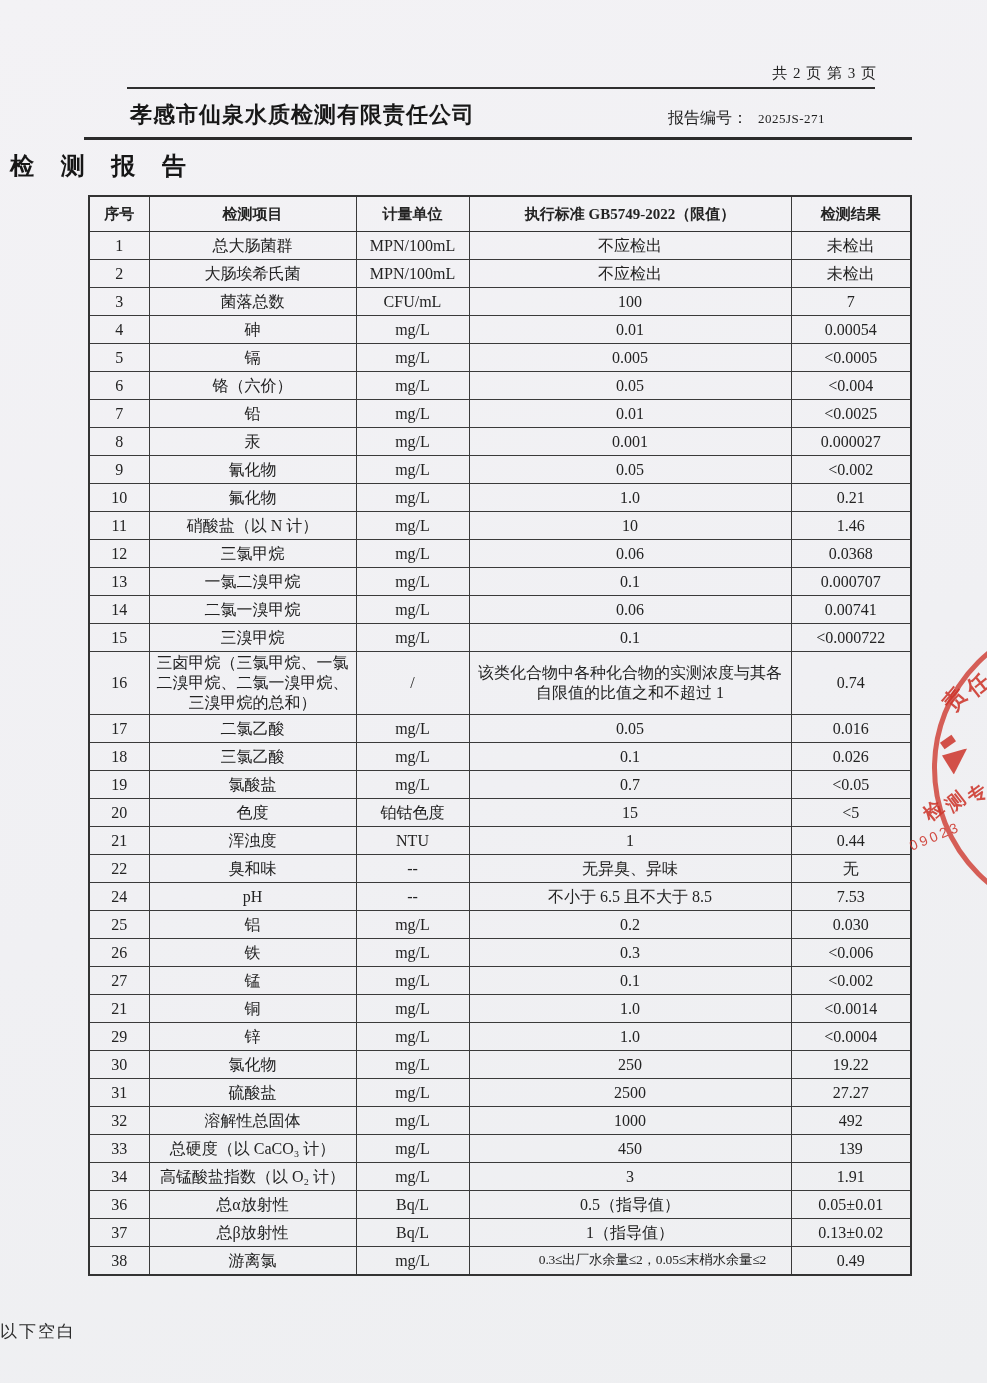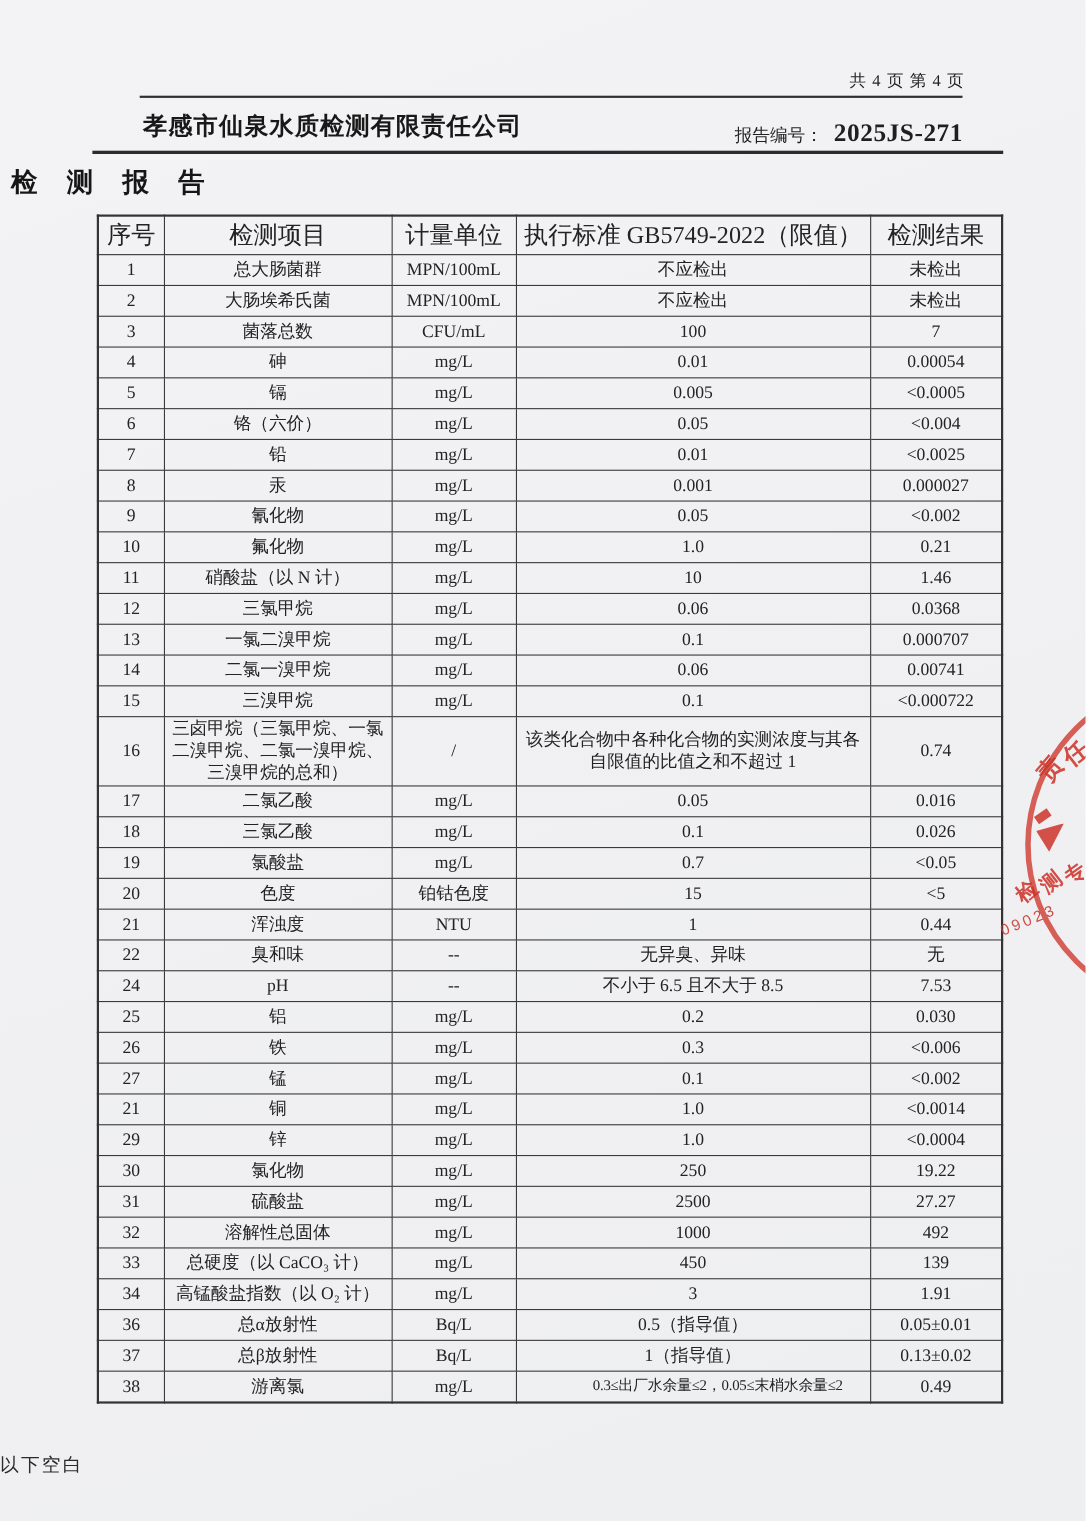--- a/index.html
+++ b/index.html
@@ -22,21 +22,21 @@
   }
   .company-name{
     position:absolute;top:100px;left:130px;
     font-family:"Liberation Sans","DejaVu Sans",sans-serif;
     font-weight:700;font-size:22px;letter-spacing:1px;color:#181818;
   }
   .report-no-wrap{
     position:absolute;top:108px;left:668px;
     font-size:16px;color:#1f1f1f;white-space:nowrap;
   }
-  .report-no-wrap .num{font-size:23px;margin-left:10px;letter-spacing:.5px;font-weight:bold;}
+  .report-no-wrap .num{font-size:13px;margin-left:10px;letter-spacing:.5px;}
   .rule-thick{
     position:absolute;top:137px;left:84px;width:828px;height:3px;
     background:#2b2b2b;
   }
   .doc-title{
     position:absolute;top:150px;left:0;width:100%;
     text-align:left;
     font-family:"Liberation Sans","DejaVu Sans",sans-serif;
     font-weight:700;font-size:24px;letter-spacing:10px;color:#161616;
     text-indent:10px;
@@ -48,21 +48,21 @@
     font-size:16px;color:#232323;
   }
   .report-table th,.report-table td{
     border:1px solid #3a3a3a;
     text-align:center;vertical-align:middle;
     padding:1px 3px;
     height:25px;line-height:1.25;
     overflow:hidden;
   }
   .report-table th{
-    height:32px;font-weight:400;font-size:22px;
+    height:32px;font-weight:700;font-size:15px;
   }
   .report-table{border:2px solid #333;}
   .report-table thead th{border-bottom:1.5px solid #333;}
   .report-table tr:last-child td:nth-child(4){font-size:13.5px;letter-spacing:-.2px;padding-left:48px;}
   
   .footer-note{
     position:absolute;top:1320px;left:0;width:100%;
     text-align:left;font-size:17px;letter-spacing:2px;color:#2a2a2a;
   }
   
@@ -93,21 +93,21 @@
   .stamp .s-digits{
     left:908px;top:828px;font-size:14px;font-weight:400;
     letter-spacing:3px;transform:rotate(-22deg);
   }
 </style>
 </head>
 <body>
 
 <div class="page">
 
-  <div class="page-info">共 4 页 第 4 页</div>
+  <div class="page-info">共 2 页 第 3 页</div>
   <div class="rule-thin"></div>
 
   <div class="company-name">孝感市仙泉水质检测有限责任公司</div>
 
   <div class="report-no-wrap">
     <span>报告编号：</span><span class="num">2025JS-271</span>
   </div>
 
   <div class="rule-thick"></div>
 

